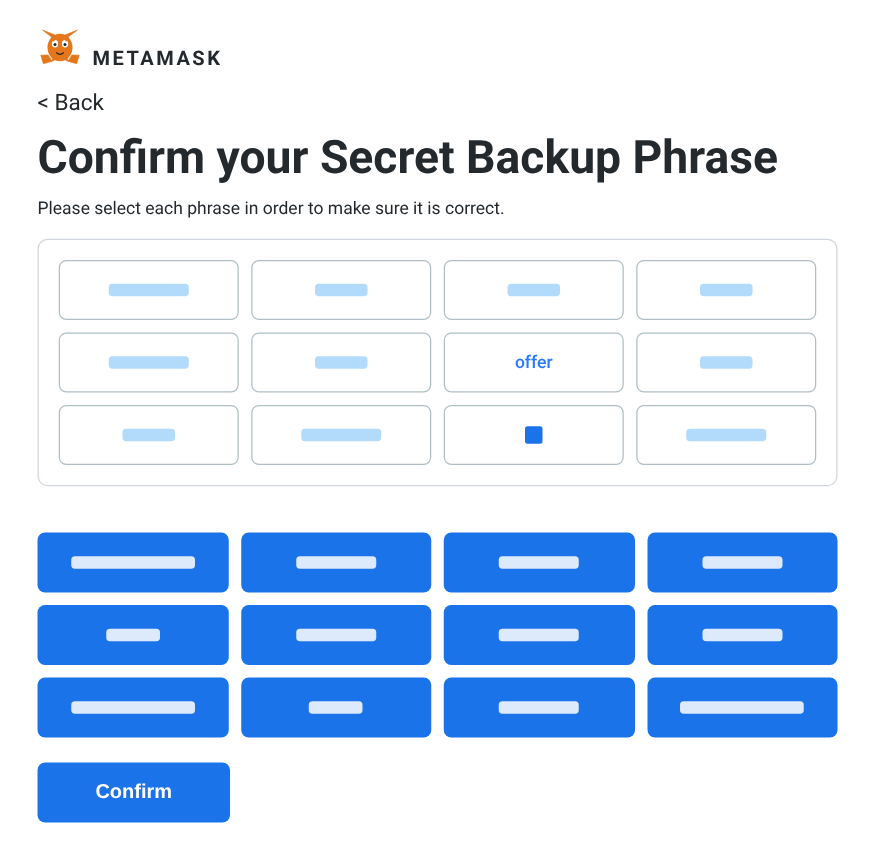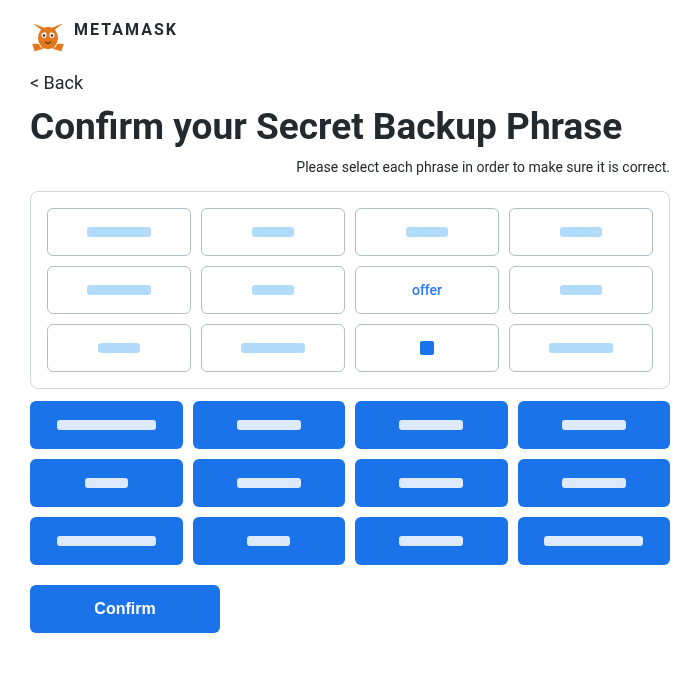--- a/index.html
+++ b/index.html
@@ -6,21 +6,21 @@
     body {
       font-family: -apple-system, BlinkMacSystemFont, 'Segoe UI', Roboto, sans-serif;
       background: #fff;
       width: 700px;
       min-height: 694px;
       padding: 20px 30px;
       color: #24292e;
     }
     .header {
       display: flex;
-      align-items: flex-start;
+      align-items: flex-end;
       gap: 8px;
       margin-bottom: 16px;
     }
     .logo-fox {
       width: 36px;
       height: 36px;
     }
     .logo-text {
       font-size: 16px;
       font-weight: 700;
@@ -38,27 +38,26 @@
       font-size: 37px;
       font-weight: 700;
       color: #24292e;
       margin-bottom: 10px;
       line-height: 1.2;
     }
     .subtitle {
       font-size: 14px;
       color: #24292e;
       margin-bottom: 16px;
-      text-align: right;
     }
     .phrase-box {
       border: 1px solid #d0d5dd;
       border-radius: 8px;
       padding: 16px;
-      margin-bottom: 12px;
+      margin-bottom: 37px;
       background: #fff;
     }
     .phrase-grid {
       display: grid;
       grid-template-columns: repeat(4, 1fr);
       gap: 10px;
     }
     .phrase-slot {
       border: 1px solid #b0bec5;
       border-radius: 6px;
@@ -121,21 +120,21 @@
     .word-white-blur.long { width: 65%; }
     .confirm-btn {
       background: #1a73e8;
       color: #fff;
       border: none;
       border-radius: 6px;
       padding: 14px 32px;
       font-size: 16px;
       font-weight: 600;
       cursor: pointer;
-      width: 190px;
+      width: 154px;
       height: 48px;
     }
     .small-square {
       width: 14px;
       height: 14px;
       background: #1a73e8;
       border-radius: 2px;
     }
   </style>
 </head>

